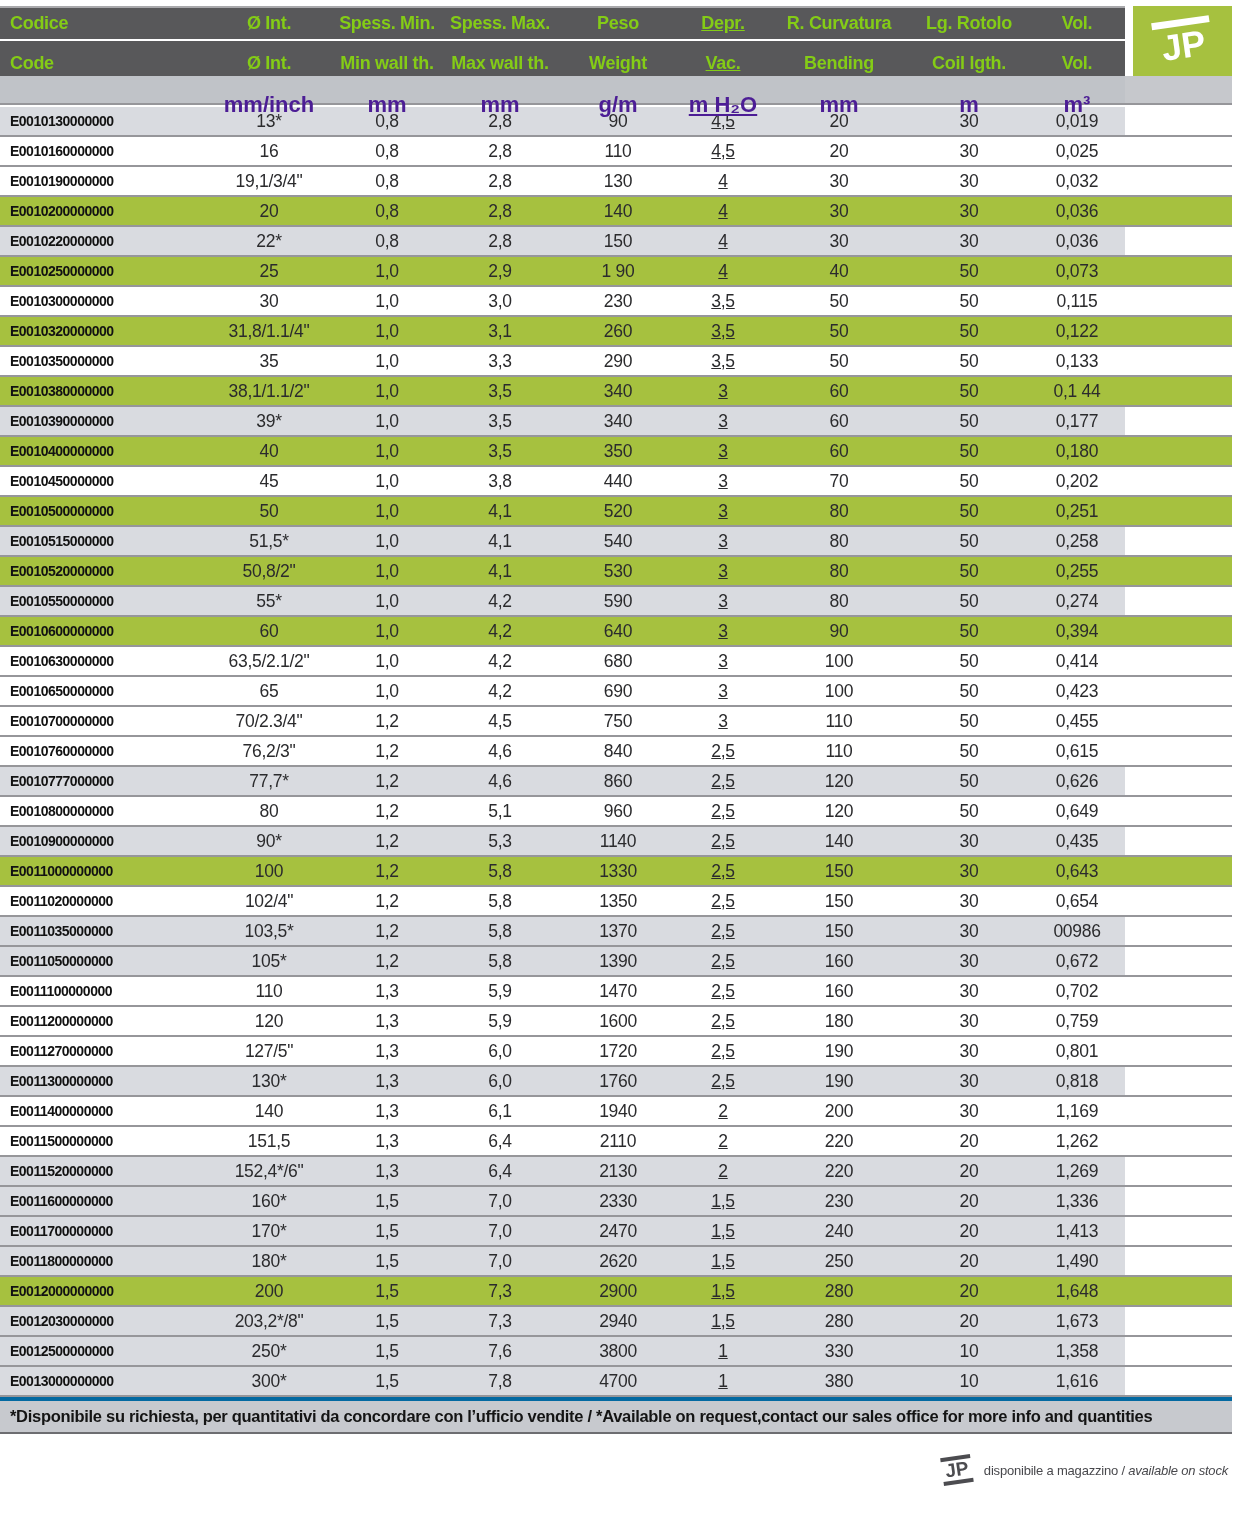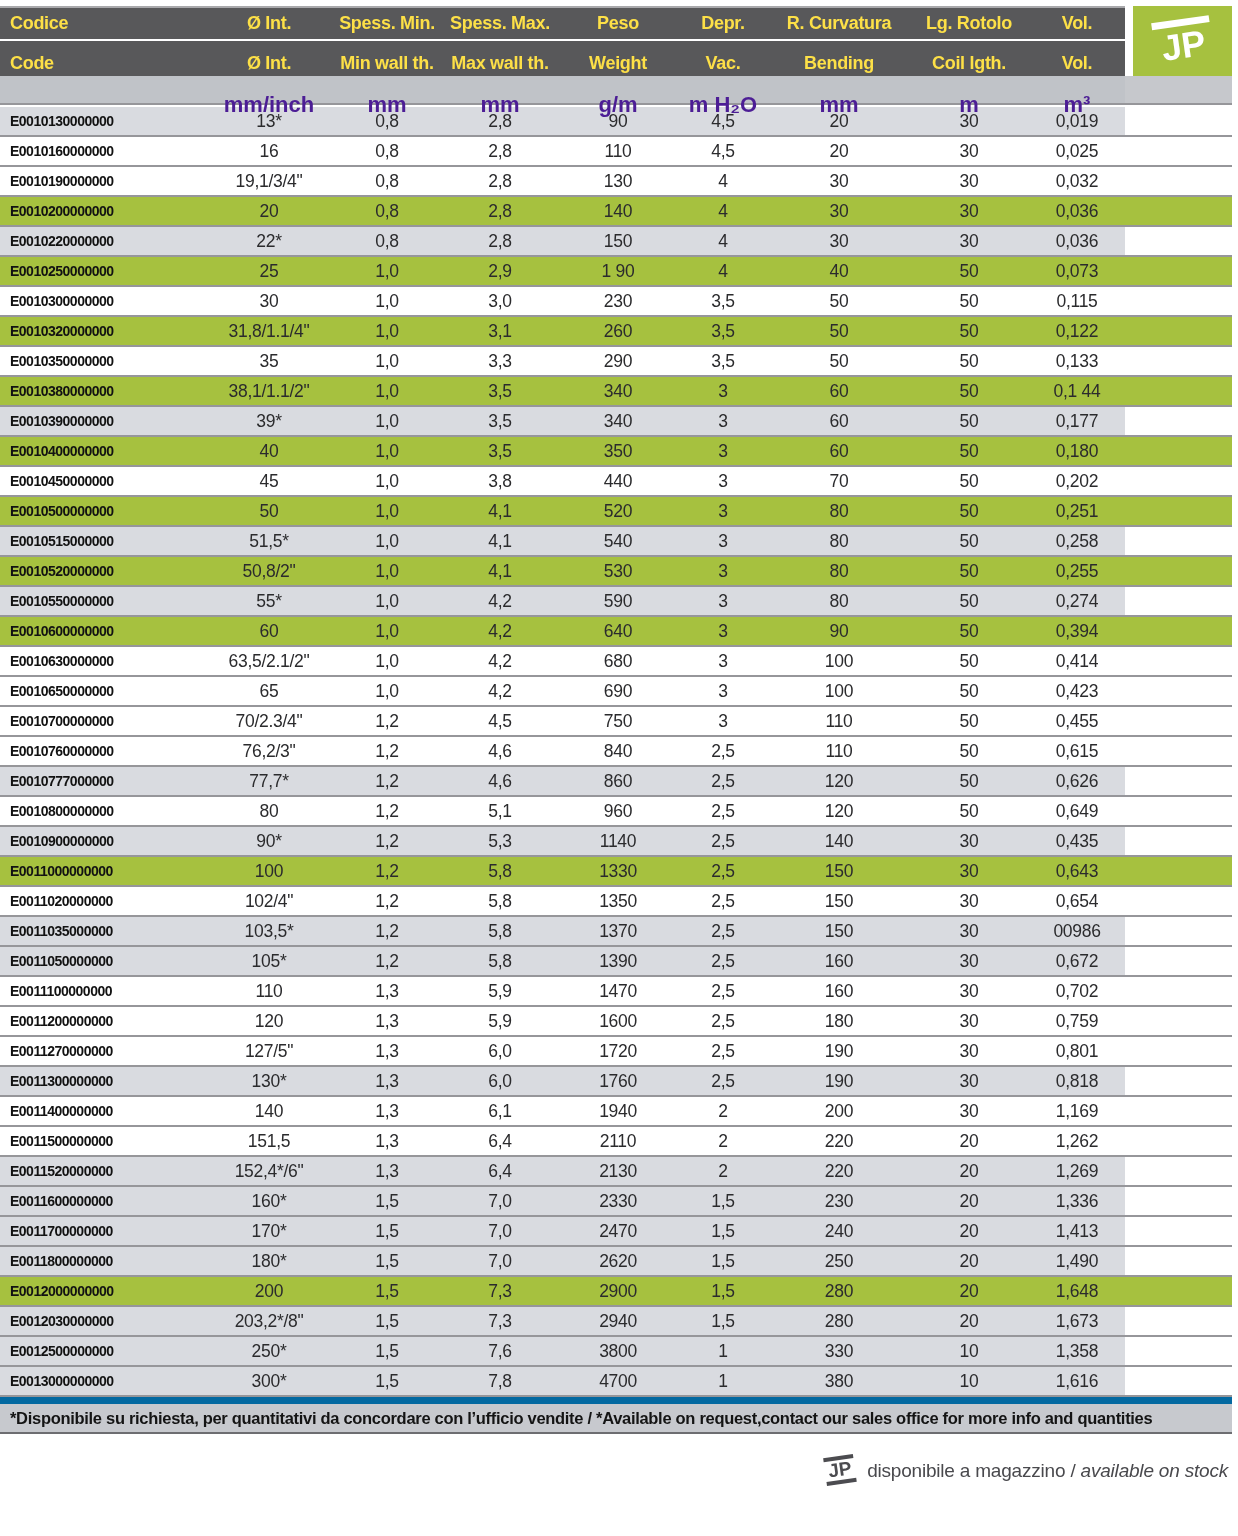--- a/index.html
+++ b/index.html
@@ -12,66 +12,66 @@
   }
   .page { width:1238px; padding:4px 6px 0 0; position:relative; }
 
   
   .header-zone { position:relative; height:103px; width:1232px; }
   .hrow { position:absolute; left:0; width:1125px; display:flex; background:#58585a; }
   .hrow1 { top:2px;  height:33px; border-top:2px solid #a9a9ac; }
   .hrow2 { top:37px; height:45px; }
   .unitrow { position:absolute; left:0; top:72px; height:29px; width:1125px;
              display:flex; background:#c0c3c8; border-bottom:2px solid #96969a; }
-  .hcell { color:#fde047; font-weight:bold; font-size:18px; letter-spacing:-0.3px;
+  .hcell { color:#84cc16; font-weight:bold; font-size:18px; letter-spacing:-0.3px;
            display:flex; align-items:center; justify-content:center; }
   .hcell.c0 { justify-content:flex-start; padding-left:10px; }
   .ucell { color:#4c1d95; font-weight:bold; font-size:22px;
            display:flex; align-items:center; justify-content:center;margin-top:29px; }
   .unit-right-strip { position:absolute; left:1125px; top:72px; width:107px; height:29px;
                       background:#c6c8cc; border-bottom:2px solid #96969a; }
   .logo-box { position:absolute; left:1133px; top:2px; width:99px; height:70px;
               background:#a6c13f; display:flex; align-items:center; justify-content:center; }
   .jp-mark { transform:rotate(-8deg); text-align:center; }
   .jp-mark .jp-bar { width:58px; height:7px; background:#ffffff; margin:0 auto 2px auto; }
   .jp-mark .jp-text { color:#ffffff; font-weight:bold; font-size:36px; line-height:36px;
                       letter-spacing:0px; font-family:"Liberation Sans",sans-serif; }
 
   
   .c0 { width:205px; } .c1 { width:128px; } .c2 { width:108px; }
-  .c3 { width:118px; } .c4 { width:118px; } .c5 { width:92px;  }
+  .c3 { width:118px; } .c4 { width:118px; } .c5 { width:92px;text-decoration:underline;  }
   .c6 { width:140px; } .c7 { width:120px; } .c8 { width:96px;  }
   .c9 { width:107px; }
 
   
   .tbody { width:1232px; }
   .row { display:flex; height:30px; border-bottom:2px solid #96969a; background:#ffffff; }
   .cell { display:flex; align-items:center; justify-content:center;
           font-size:17.5px; color:#2b2b2d; letter-spacing:-0.3px; }
   .cell.c0 { justify-content:flex-start; padding-left:10px;
              font-weight:bold; color:#121212; font-size:14px; letter-spacing:-0.5px; }
   .row.gray .cell { background:#d9dbe0; }
   .row.gray .cell.c9 { background:#ffffff; }
   .row.green .cell { background:#a6c13f; }
 
   
   .footbar { width:1232px; display:flex; align-items:center; padding-left:10px;
              font-weight:bold; font-size:16.5px; color:#141414; letter-spacing:-0.3px; }
-  .footbar1 { height:37px; background:#c7c9ce; border-top:7px solid #0369a1;
+  .footbar1 { height:37px; background:#c7c9ce; border-top:4px solid #0369a1;
               border-bottom:2px solid #6d6d71; }
   .footbar2 { height:37px; background:#dcdee2; border-bottom:4px solid #55555a; }
 
   
   .stock-note { width:1232px; margin-top:22px; display:flex; align-items:center;
                 justify-content:flex-end; gap:12px; padding-right:4px; }
   .jp-mark-small { transform:rotate(-8deg); text-align:center; }
   .jp-mark-small .jp-bar { width:30px; height:4px; background:#4c4c50; margin:0 auto 1px auto; }
   .jp-mark-small .jp-bar.under { margin-top:1px; }
   .jp-mark-small .jp-text { color:#4c4c50; font-weight:bold; font-size:19px; line-height:18px; }
-  .stock-text { font-size:19px; color:#49494d; letter-spacing:-0.2px; }
+  .stock-text { font-size:13px; color:#49494d; letter-spacing:-0.2px; }
   .stock-text .it-part { font-style:normal; }
   .stock-text .en-part { font-style:italic; }
 </style>
 </head>
 <body>
 
 <div class="page">
 
   <div class="header-zone">
     <div class="hrow hrow1">

